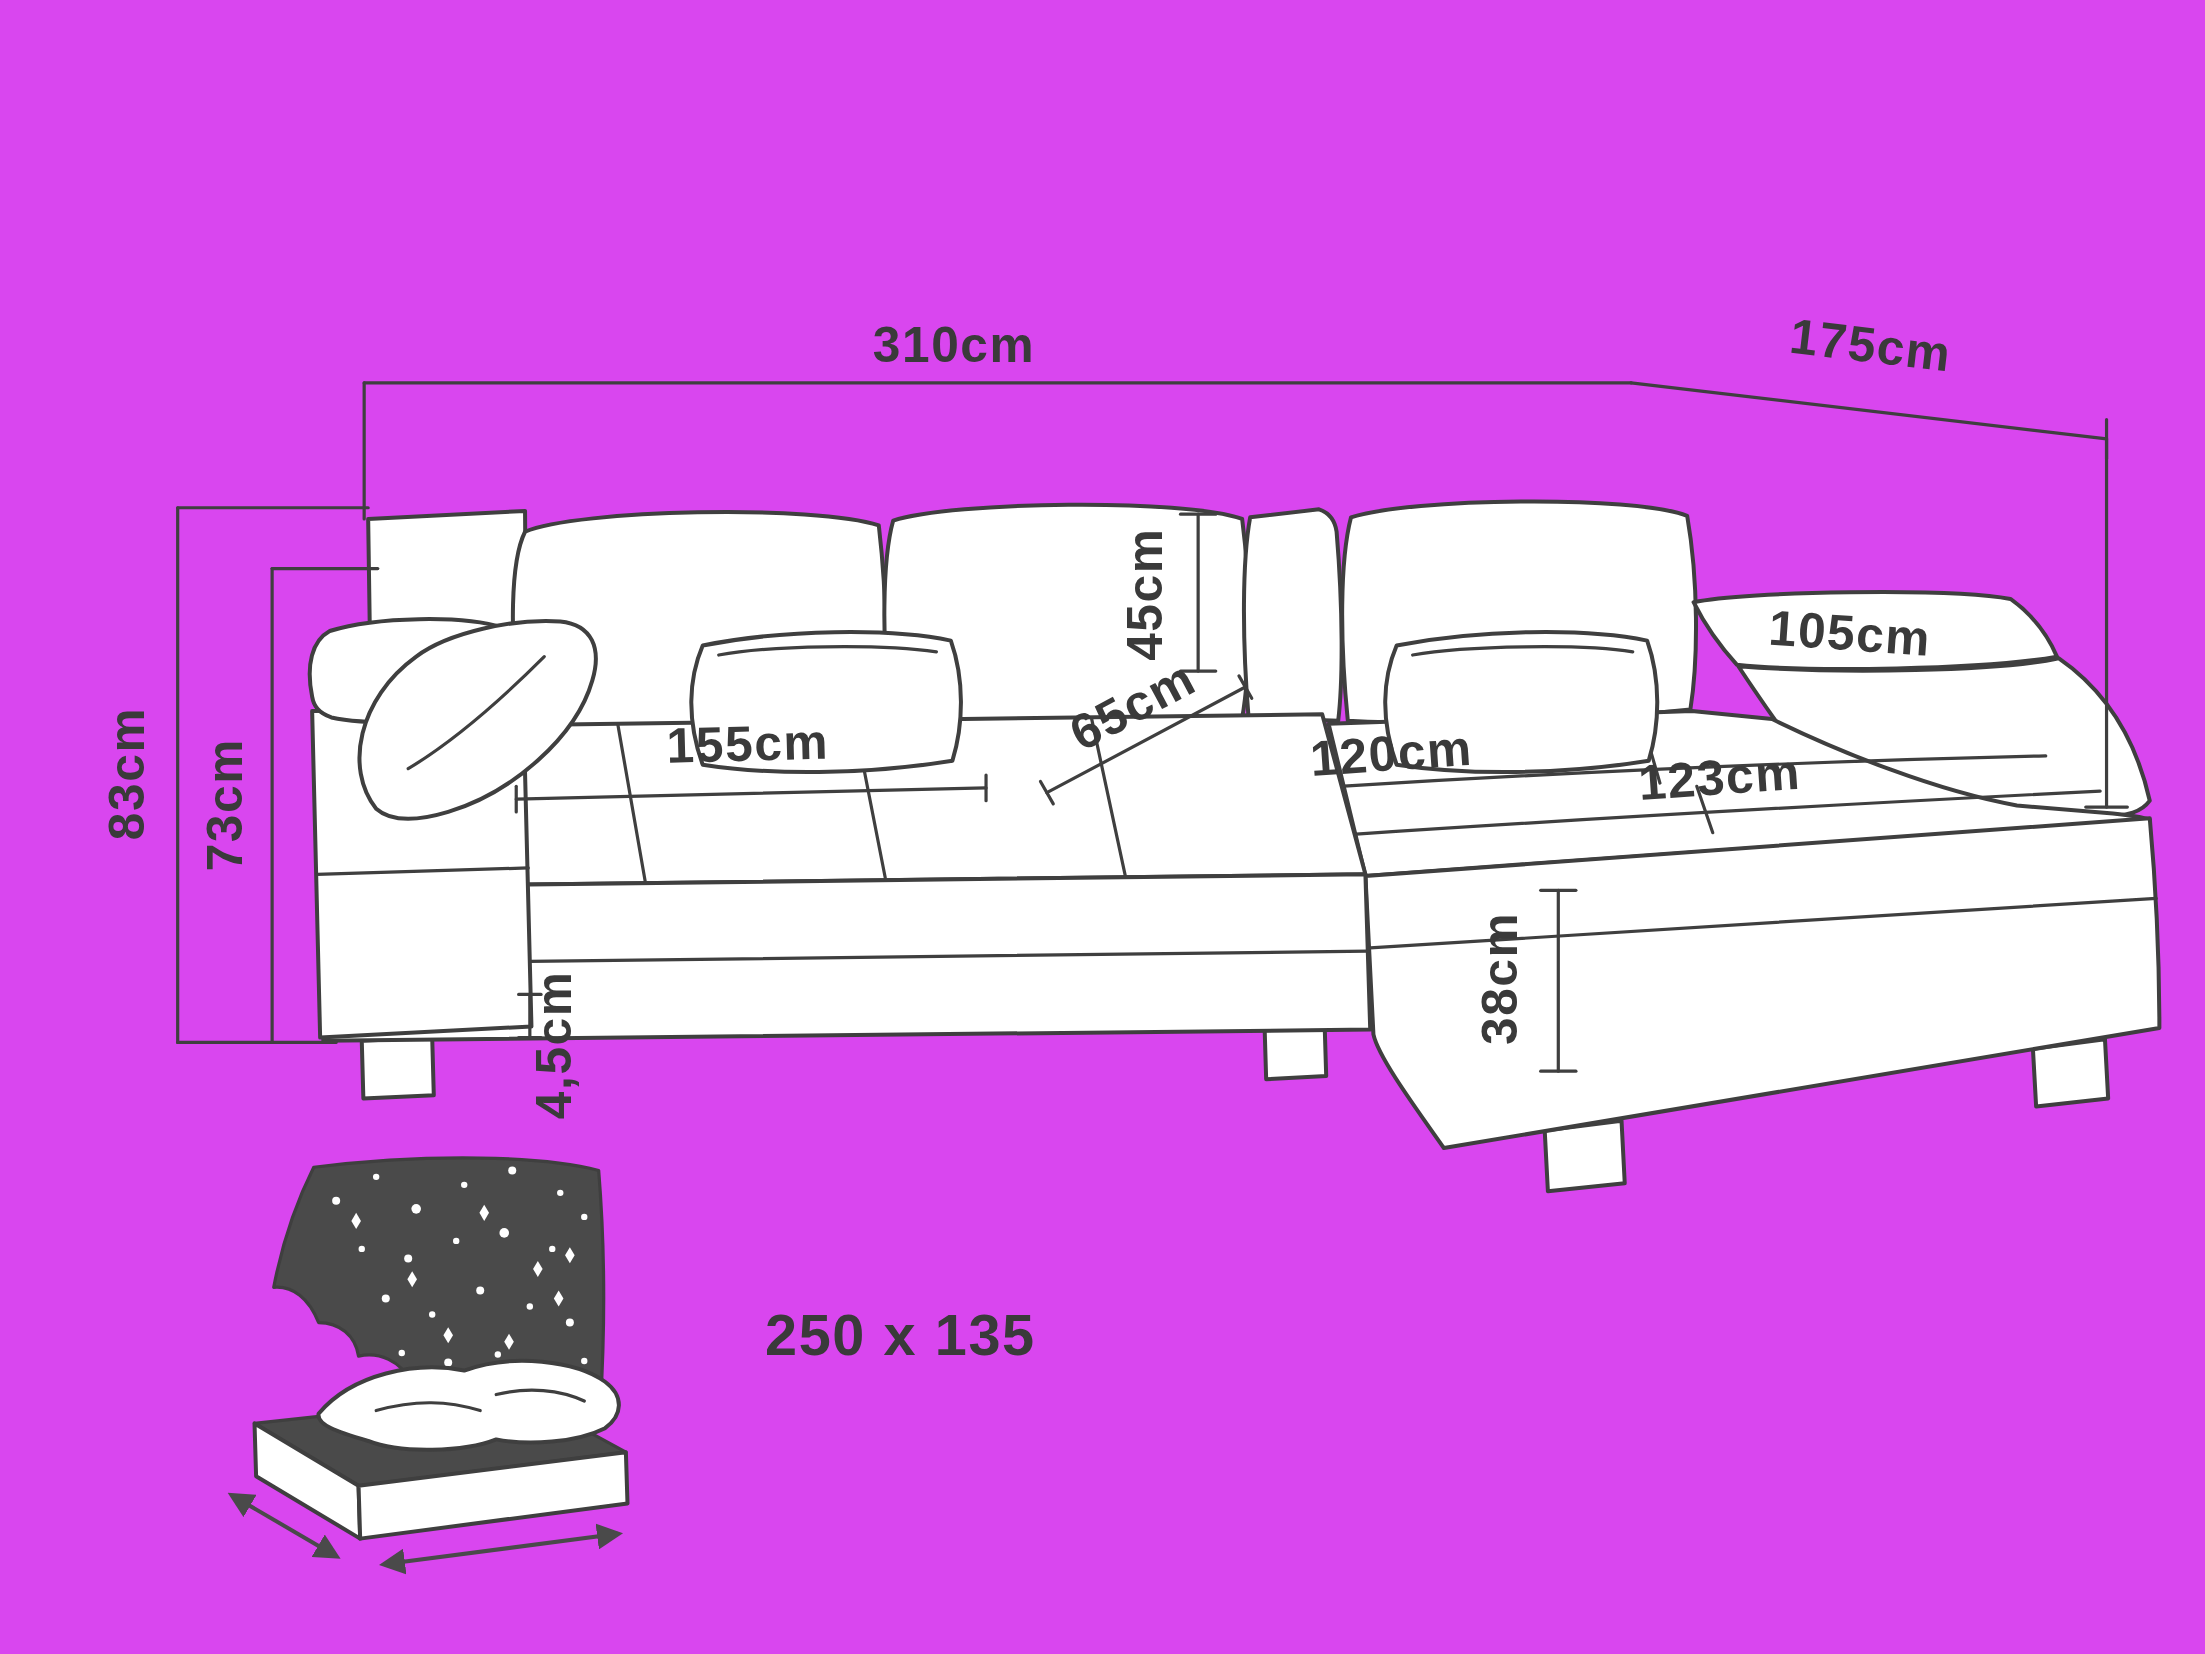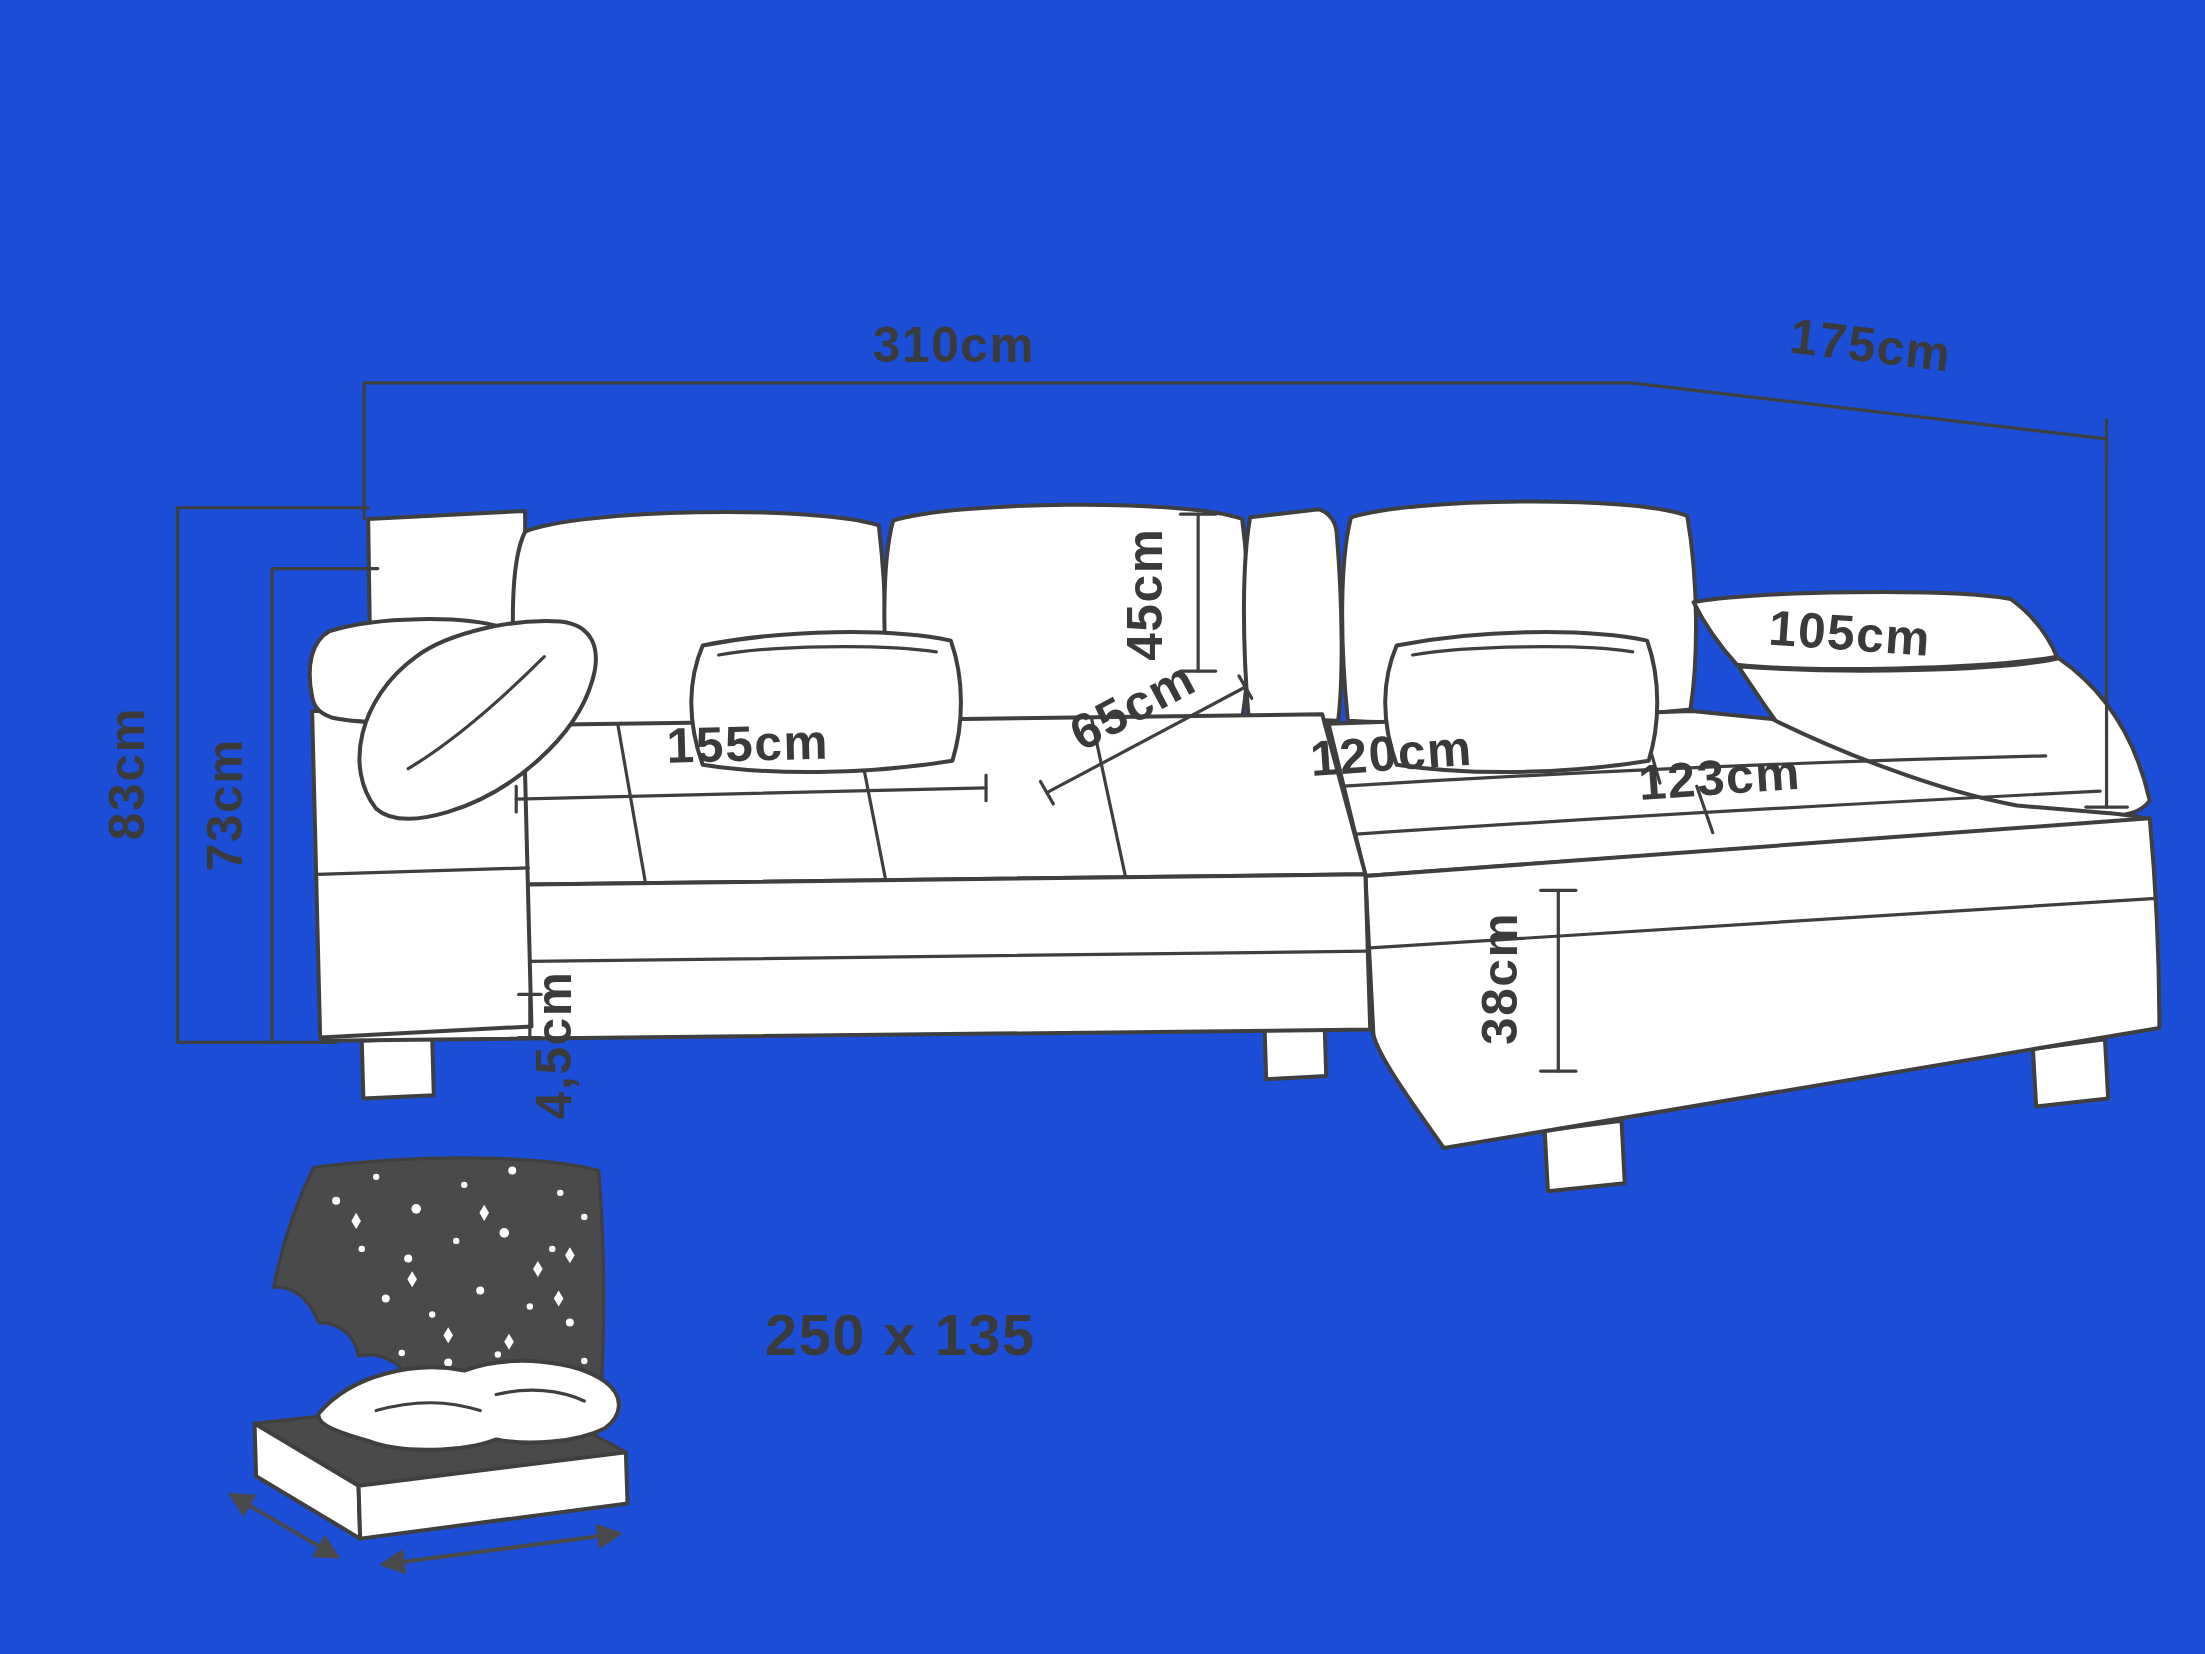--- a/index.html
+++ b/index.html
@@ -1,16 +1,16 @@
 <!DOCTYPE html>
 <html style="font-size:12.8px"><head>
 <meta charset="utf-8">
 <style>
   html,body{margin:0;padding:0;background:#ffffff;}
-  .canvas{position:relative;width:2205px;height:1655px;background:#1d4ed8;overflow:hidden;}
+  .canvas{position:relative;width:2205px;height:1655px;background:#d946ef;overflow:hidden;}
   svg{display:block;}
   .outline{fill:#ffffff;stroke:#3f3f3f;stroke-width:5;stroke-linejoin:round;stroke-linecap:round;}
   .seam{fill:none;stroke:#3f3f3f;stroke-width:4;stroke-linejoin:round;stroke-linecap:round;}
   .dim{fill:none;stroke:#3f3f3f;stroke-width:4;stroke-linecap:round;}
   .darkfill{fill:#4a4a4a;stroke:#3f3f3f;stroke-width:4;stroke-linejoin:round;}
   .star{fill:#ffffff;stroke:none;}
   .lbl{font-family:"Liberation Sans",sans-serif;font-weight:700;font-size:62px;fill:#3a3a3a;letter-spacing:2px;}
   .lbl-big{font-size:72px;}
 </style>
 </head>

